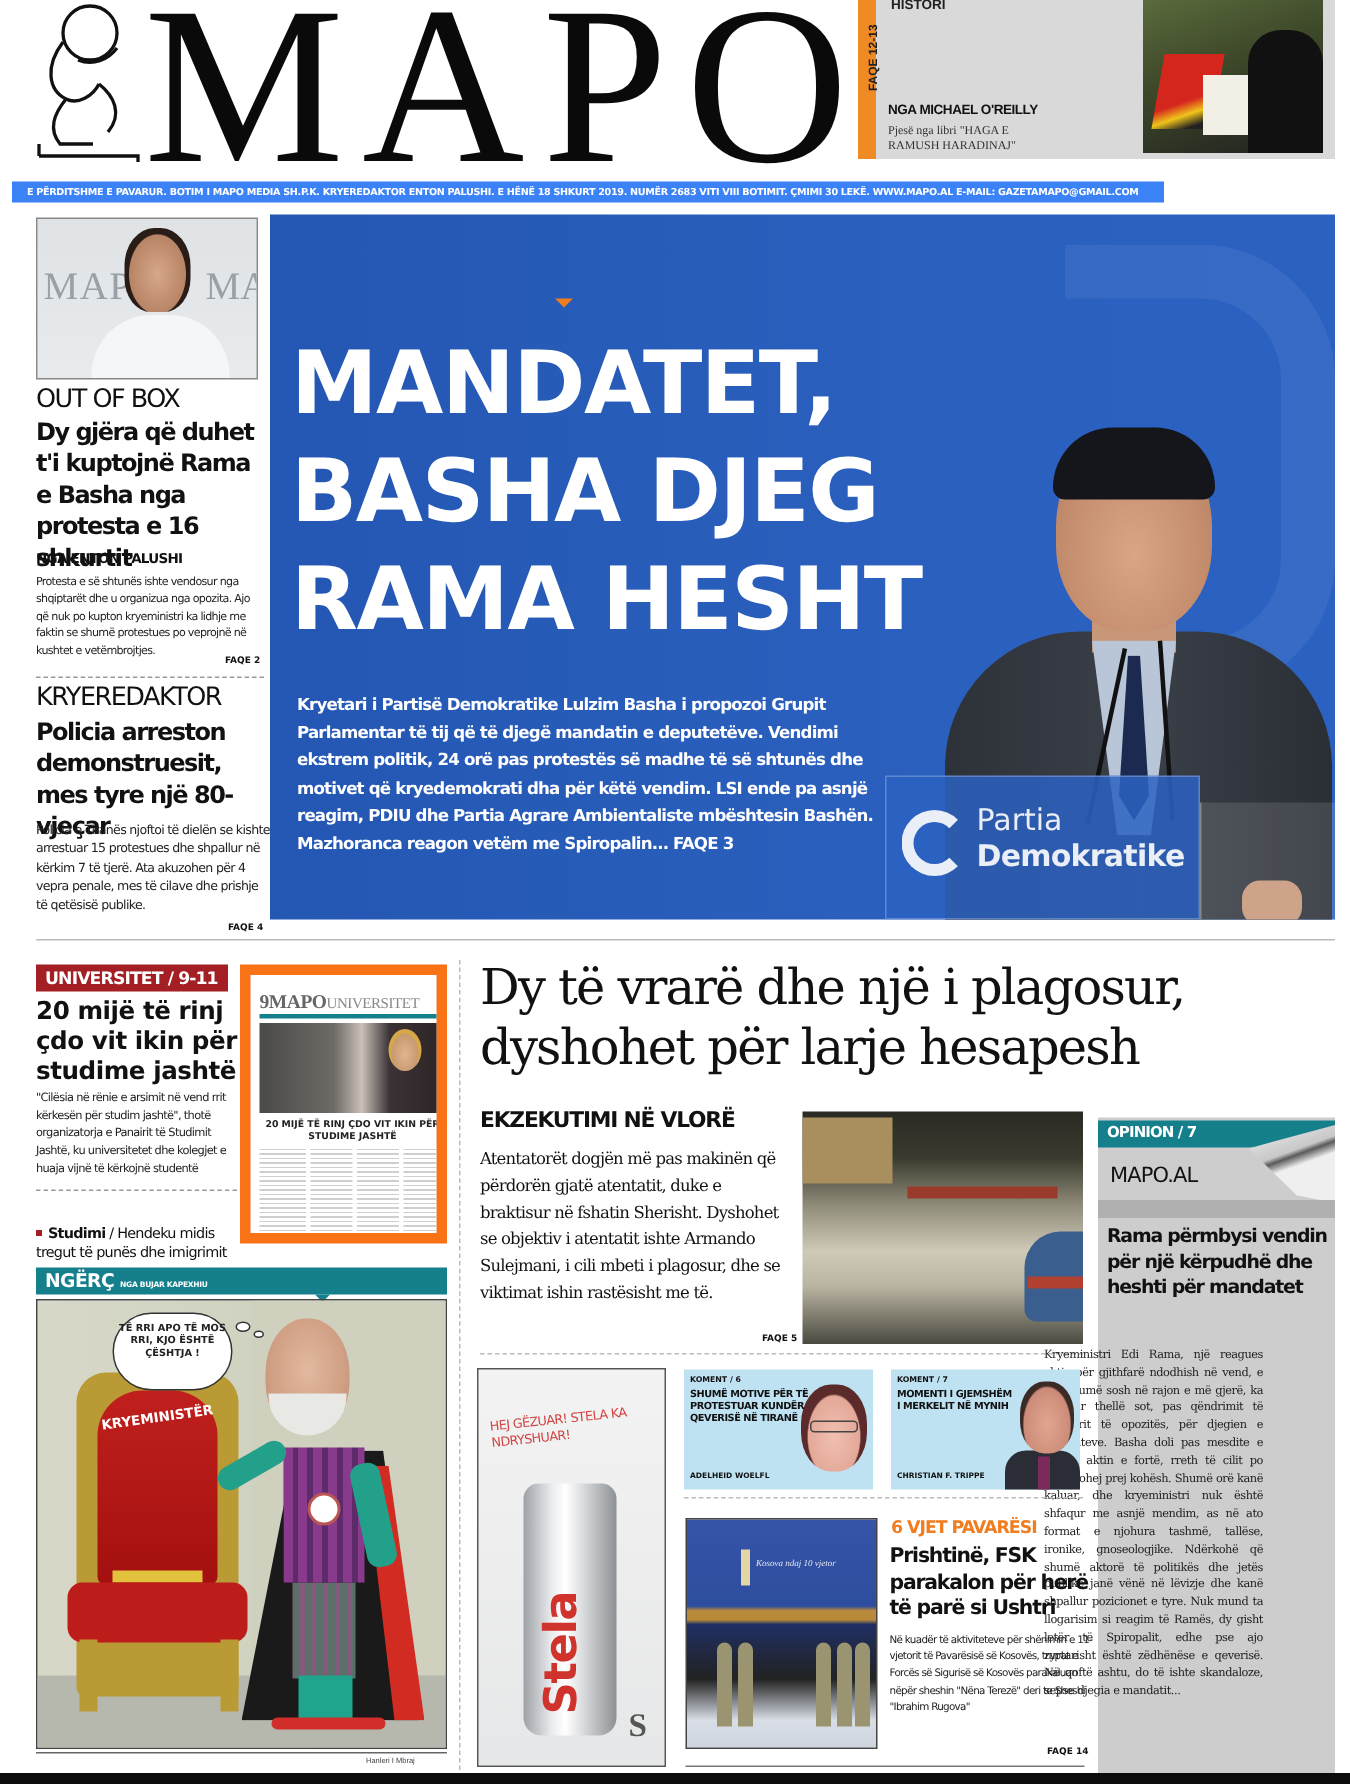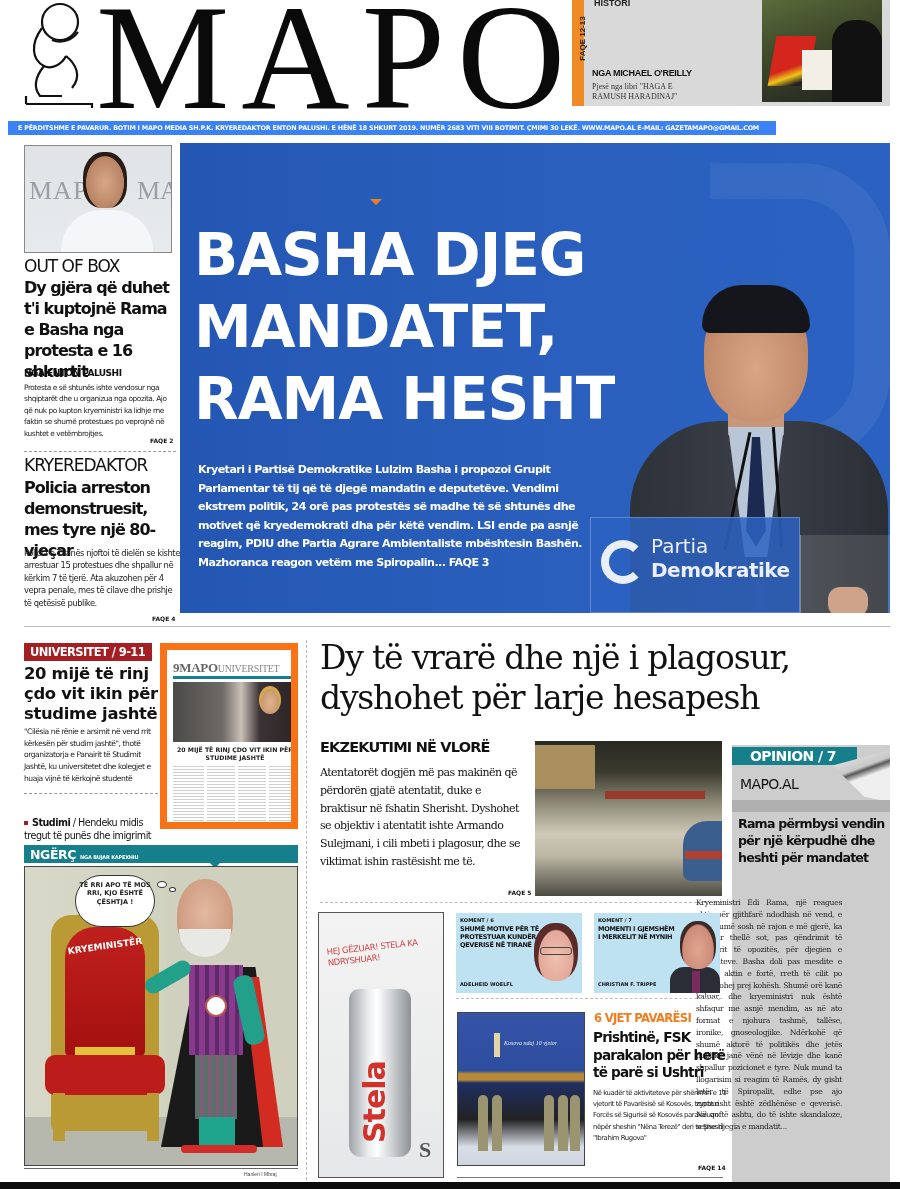--- a/index.html
+++ b/index.html
@@ -136,21 +136,21 @@
   .ekz-photo { left: 535px; top: 741px; width: 187px; height: 155px; background: linear-gradient(180deg,#2a2a24 0%,#3a3a2e 20%,#8e8a78 40%,#cfc9b8 60%,#bab4a2 75%,#4a4a40 100%); overflow: hidden; }
   .ep-house { left: 0; top: 4px; width: 60px; height: 44px; background: #a98f5e; }
   .ep-fence { left: 70px; top: 50px; width: 100px; height: 8px; background: #9a3a2a; }
   .ep-car { left: 148px; top: 80px; width: 50px; height: 60px; background: #3a5f8e; border-radius: 24px 0 0 8px; }
   .ep-car2 { left: 150px; top: 110px; width: 40px; height: 8px; background: #b24030; }
 
   .sep-h2 { left: 320px; top: 902px; width: 402px; height: 0; border-top: 1px dashed #bbb; }
 
   
   .op-box { left: 732px; top: 745px; width: 158px; height: 438px; background: #cdcdcd; }
-  .op-tag { left: 732px; top: 747px; width: 125px; height: 18px; background: #167f8c; color: #fff; font-family: "DejaVu Sans", sans-serif; font-weight: bold; font-size: 14px; line-height: 18px; padding-left: 18px; letter-spacing: -0.6px; }
+  .op-tag { left: 732px; top: 747px; width: 158px; height: 18px; background: #167f8c; color: #fff; font-family: "DejaVu Sans", sans-serif; font-weight: bold; font-size: 10px; line-height: 18px; padding-left: 6px; letter-spacing: -0.6px; }
   .op-name { left: 740px; top: 776px; font-family: "DejaVu Sans", sans-serif; font-size: 14px; color: #111; letter-spacing: -0.6px; }
   .op-hand { left: 826px; top: 750px; width: 64px; height: 52px; background: linear-gradient(160deg,#f4f4f4 0%,#c8c8c8 40%,#5a5a5a 45%,#efefef 55%); clip-path: polygon(10% 30%,100% 0,100% 100%,60% 90%); }
   .op-dark { left: 732px; top: 800px; width: 158px; height: 12px; background: #b0b0b0; }
   .op-title { left: 738px; top: 815px; width: 150px; font-family: "DejaVu Sans", sans-serif; font-weight: bold; font-size: 12.6px; line-height: 17px; letter-spacing: -0.8px; color: #111; }
   .op-body { left: 696px; top: 897px; width: 146px; font-family: "DejaVu Serif", serif; font-size: 7.6px; line-height: 11.8px; color: #222; letter-spacing: -0.3px; text-align: justify; }
 
   
   .ad { left: 318px; top: 912px; width: 126px; height: 266px; border: 1px solid #555; background: linear-gradient(180deg,#f3f3f3 0%,#e6e7e8 100%); overflow: hidden; }
   .ad-slogan { left: 8px; top: 28px; width: 110px; font-family: "DejaVu Sans", sans-serif; font-size: 8.5px; line-height: 11px; color: #d24545; transform: rotate(-6deg); letter-spacing: -0.4px; }
   .ad-can { left: 30px; top: 76px; width: 62px; height: 168px; background: linear-gradient(90deg,#9ea2a6 0%,#e9ebed 30%,#ffffff 45%,#cdd0d3 70%,#8d9194 100%); border-radius: 10px 10px 12px 12px; }
@@ -249,22 +249,22 @@
   </div>
   <div class="abs lead-podium">
     <div class="abs podium-logo"></div>
     <div class="abs podium-t1">Partia</div>
     <div class="abs podium-t2">Demokratike</div>
   </div>
   <div class="abs podium-glass"></div>
 
   <div class="abs lead-kicker-arrow"></div>
   <div class="abs lead-title">
+    <div>MANDATET,</div>
     <div>BASHA DJEG</div>
-    <div>MANDATET,</div>
     <div>RAMA HESHT</div>
   </div>
   <div class="abs lead-body">Kryetari i Partisë Demokratike Lulzim Basha i propozoi Grupit Parlamentar të tij që të djegë mandatin e deputetëve. Vendimi ekstrem politik, 24 orë pas protestës së madhe të së shtunës dhe motivet që kryedemokrati dha për këtë vendim. LSI ende pa asnjë reagim, PDIU dhe Partia Agrare Ambientaliste mbështesin Bashën. Mazhoranca reagon vetëm me Spiropalin... FAQE 3</div>
 </div>
 
 <div class="abs hrule"></div>
 
 <div class="abs uni-tag">UNIVERSITET / 9-11</div>
 <div class="abs uni-title">20 mijë të rinj çdo vit ikin për studime jashtë</div>
 <div class="abs uni-body small-body">"Cilësia në rënie e arsimit në vend rrit kërkesën për studim jashtë", thotë organizatorja e Panairit të Studimit Jashtë, ku universitetet dhe kolegjet e huaja vijnë të kërkojnë studentë</div>

